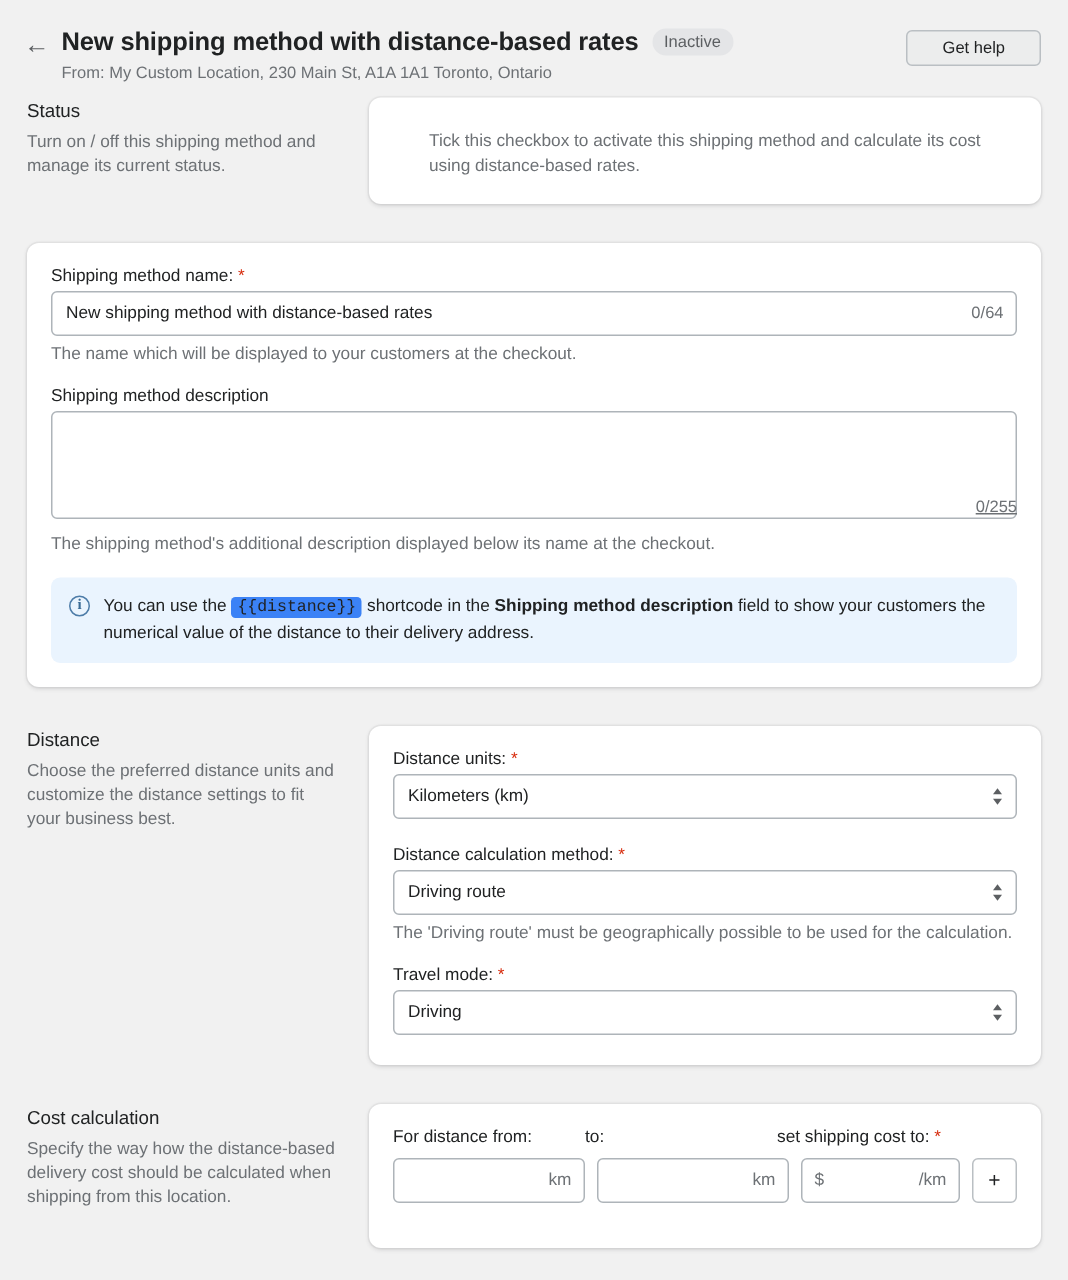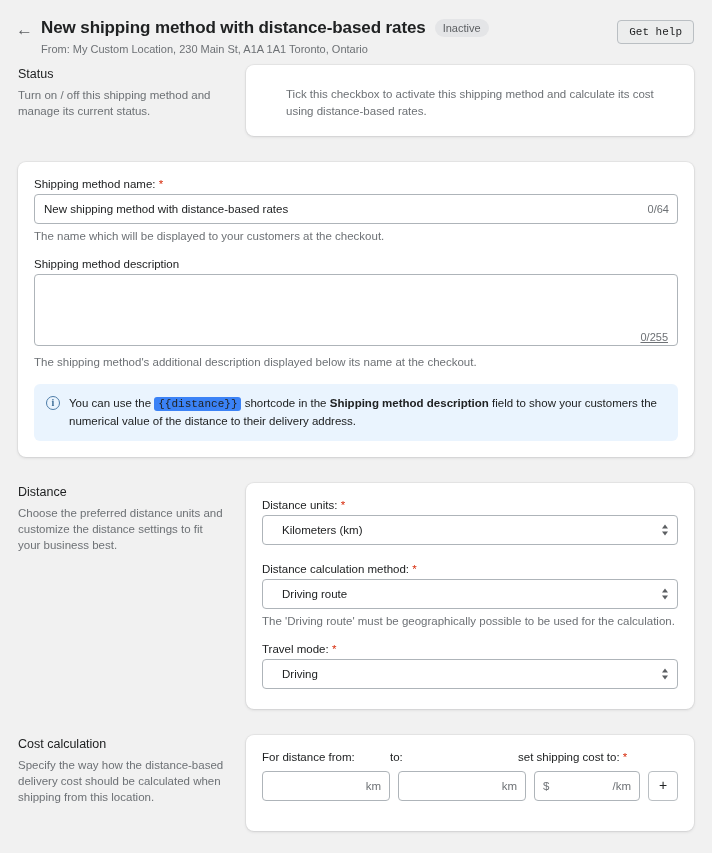--- a/index.html
+++ b/index.html
@@ -55,25 +55,24 @@
     margin-top: 5px;
     font-size: 11px;
     color: #6d7175;
   }
   .get-help-btn {
     background: #eceded;
     border: 1px solid #babfc3;
     border-radius: 4px;
     font-size: 11px;
     color: #202223;
-    padding: 5px 11px;
+    padding: 5px 23px;
     cursor: pointer;
     margin-top: 2px;
     white-space: nowrap;
-    font-family: Liberation Mono, monospace;
   }
 
   
   .section {
     display: flex;
     align-items: flex-start;
     padding: 0 18px;
     margin-bottom: 26px;
   }
   .section-aside {
@@ -166,21 +165,21 @@
     background: #fff;
     font-size: 11.5px;
     font-family: "Liberation Sans", sans-serif;
     color: #202223;
     padding: 7px 9px;
     resize: none;
     outline: none;
   }
   .counter-bottom {
     position: absolute;
-    right: 10px;
+    right: 0;
     bottom: 7px;
     font-size: 11px;
     color: #6d7175;
     pointer-events: none;
     text-decoration: underline;
   }
   .help-text {
     font-size: 11.5px;
     line-height: 16px;
     color: #6d7175;
@@ -226,21 +225,21 @@
   
   .select-wrap { position: relative; margin-bottom: 4px; }
   .select-box {
     width: 100%;
     height: 30px;
     border: 1px solid #aeb4b9;
     border-radius: 4px;
     background: #fff;
     font-size: 11.5px;
     color: #202223;
-    padding: 0 30px 0 19px;
+    padding: 0 30px 0 9px;
     display: flex;
     align-items: center;
     cursor: pointer;
   }
   .chevrons {
     position: absolute;
     right: 9px;
     top: 50%;
     transform: translateY(-50%);
     width: 9px;

